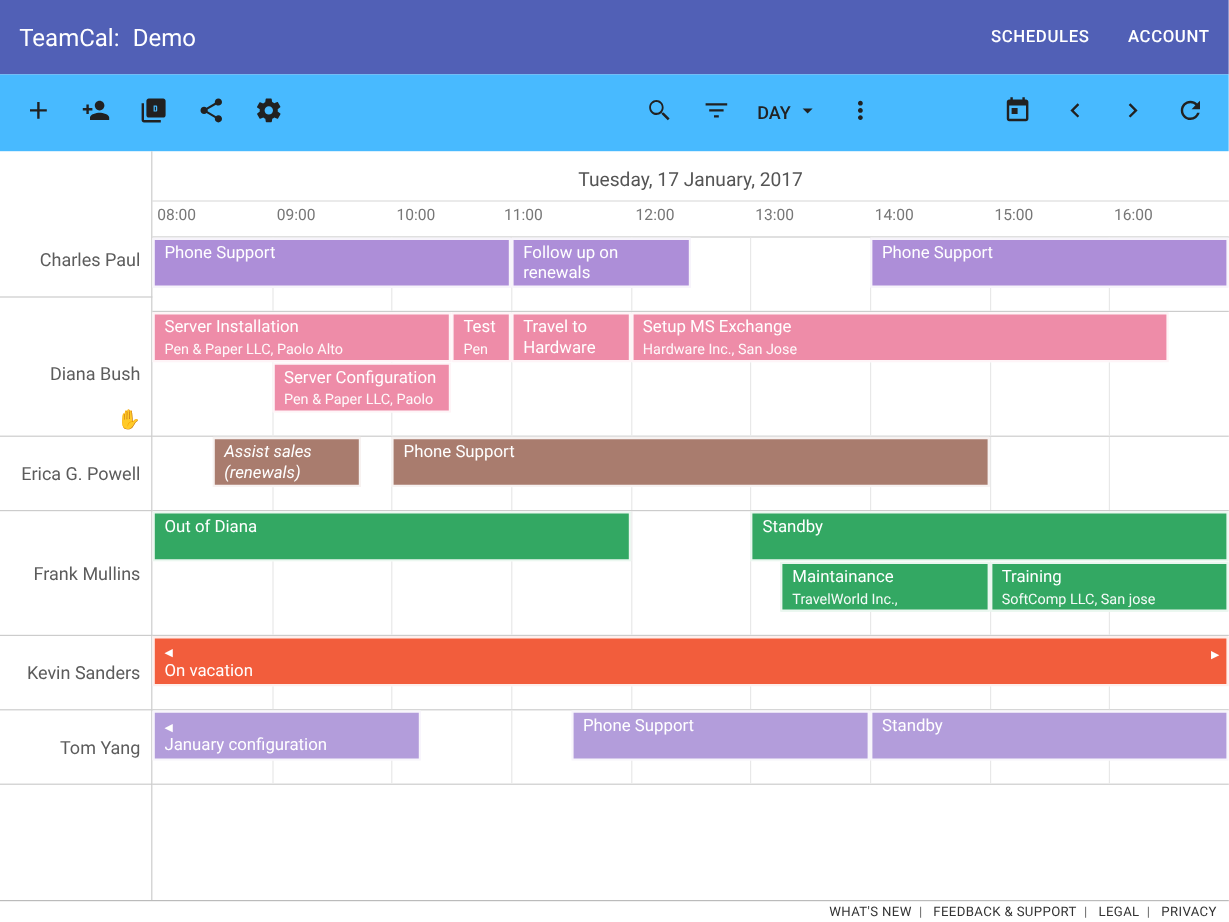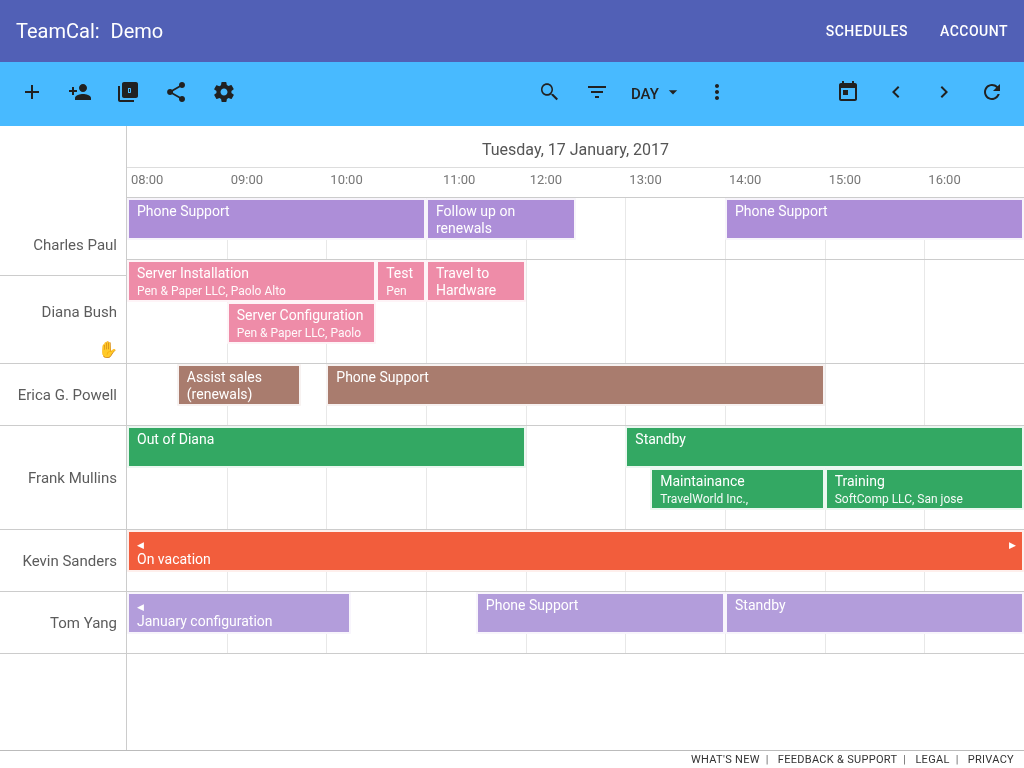--- a/index.html
+++ b/index.html
@@ -119,32 +119,32 @@
     <span><svg viewBox="0 0 24 24">
           <path d="M17.6 6.3C16.2 4.9 14.2 4 12 4c-4.4 0-8 3.6-8 8s3.6 8 8 8c3.7 0 6.8-2.6 7.7-6h-2.1c-.8 2.3-3 4-5.6 4-3.3 0-6-2.7-6-6s2.7-6 6-6c1.7 0 3.1.7 4.2 1.8L13 11h7V4l-2.4 2.3z"></path>
         </svg></span>
   </div>
 </div>
 
 <div class="date-header">Tuesday, 17 January, 2017</div>
 
 <div class="schedule">
   <div class="name-col" id="name-col">
-      <div class="name-cell" style="top: 88px; height: 62px;">Charles Paul</div>
+      <div class="name-cell" style="top: 60px; height: 62px;">Charles Paul</div>
       <div class="name-cell" style="top: 134px; height: 104px;">Diana Bush</div>
       <div class="name-cell" style="top: 238px; height: 62px;">Erica G. Powell</div>
       <div class="name-cell" style="top: 300px; height: 104px;">Frank Mullins</div>
       <div class="name-cell" style="top: 404px; height: 62px;">Kevin Sanders</div>
       <div class="name-cell" style="top: 466px; height: 62px;">Tom Yang</div>
     </div>
   <div class="time-header" id="time-header">
       <div class="time-cell" style="left: 0px;">08:00</div>
       <div class="time-cell" style="left: 99.67px;">09:00</div>
       <div class="time-cell" style="left: 199.34px;">10:00</div>
-      <div class="time-cell" style="left: 312px;">11:00</div>
+      <div class="time-cell" style="left: 289px;">11:00</div>
       <div class="time-cell" style="left: 398.68px;">12:00</div>
       <div class="time-cell" style="left: 498.35px;">13:00</div>
       <div class="time-cell" style="left: 598.02px;">14:00</div>
       <div class="time-cell" style="left: 697.69px;">15:00</div>
       <div class="time-cell" style="left: 797.36px;">16:00</div>
     </div>
   <div class="grid" id="grid">
       <div class="row" style="height: 62px;">
         <div class="vline" style="left: 99.67px;"></div>
         <div class="vline" style="left: 199.34px;"></div>
@@ -177,35 +177,39 @@
           <div class="t">Server Installation</div>
           <div class="s">Pen &amp; Paper LLC, Paolo Alto</div>
         </div>
         <div class="event" style="background: rgb(238, 140, 168); left: 249.175px; width: 49.835px; top: 0px; height: 42px;">
           <div class="t">Test</div>
           <div class="s">Pen</div>
         </div>
         <div class="event" style="background: rgb(238, 140, 168); left: 299.01px; width: 99.67px; top: 0px; height: 42px;">
           <div class="t">Travel to Hardware</div>
         </div>
+        <div class="event" style="background: rgb(238, 140, 168); left: 398.68px; width: 448.515px; top: 0px; height: 42px;">
+          <div class="t">Setup MS Exchange</div>
+          <div class="s">Hardware Inc., San Jose</div>
+        </div>
         <div class="event" style="background: rgb(238, 140, 168); left: 99.67px; width: 149.505px; top: 42px; height: 42px;">
           <div class="t">Server Configuration</div>
           <div class="s">Pen &amp; Paper LLC, Paolo</div>
         </div>
       </div>
       <div class="row" style="height: 62px;">
         <div class="vline" style="left: 99.67px;"></div>
         <div class="vline" style="left: 199.34px;"></div>
         <div class="vline" style="left: 299.01px;"></div>
         <div class="vline" style="left: 398.68px;"></div>
         <div class="vline" style="left: 498.35px;"></div>
         <div class="vline" style="left: 598.02px;"></div>
         <div class="vline" style="left: 697.69px;"></div>
         <div class="vline" style="left: 797.36px;"></div>
-        <div class="event" style="background: rgb(169, 124, 110); left: 49.835px; width: 124.588px; top: 0px; height: 42px;">
+        <div class="event" style="background: rgb(169, 124, 110); left: 49.835px; width: 124.588px; top: 0px; height: 42px; font-style: italic;">
           <div class="t">Assist sales (renewals)</div>
         </div>
         <div class="event" style="background: rgb(169, 124, 110); left: 199.34px; width: 498.35px; top: 0px; height: 42px;">
           <div class="t">Phone Support</div>
         </div>
       </div>
       <div class="row" style="height: 104px;">
         <div class="vline" style="left: 99.67px;"></div>
         <div class="vline" style="left: 199.34px;"></div>
         <div class="vline" style="left: 299.01px;"></div>

